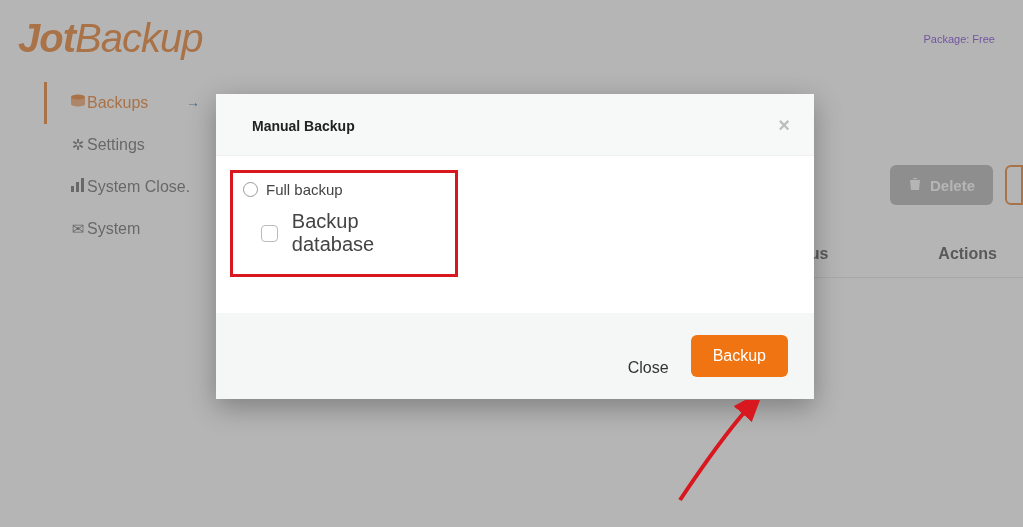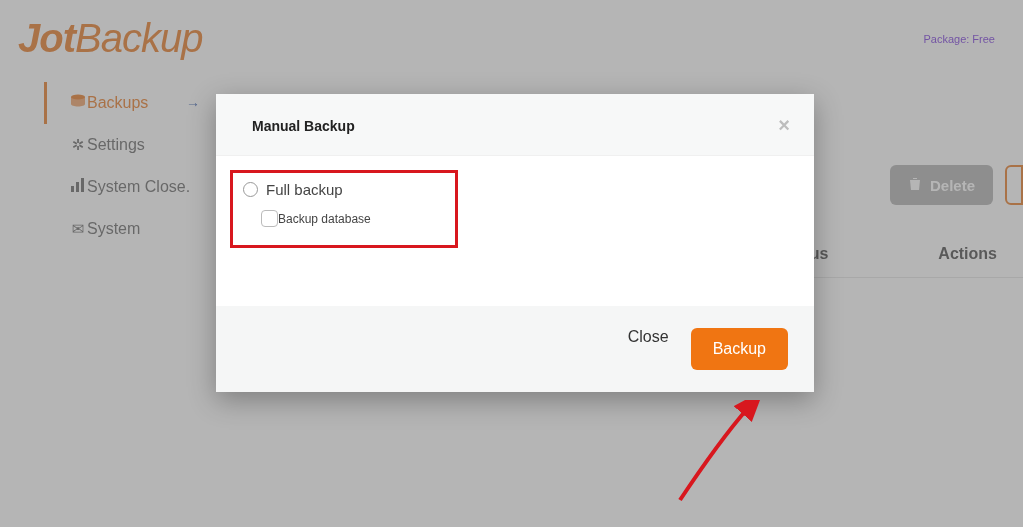--- a/index.html
+++ b/index.html
@@ -36,24 +36,24 @@
   .modal-close-x { color: #bdbdbd; font-size: 20px; font-weight: 700; cursor: pointer; background: none; border: none; }
 
   .modal-body { padding: 14px 16px 36px 14px; background: #fff; min-height: 150px; }
   .highlight-box { border: 3px solid #d8171e; padding: 2px 10px 12px 10px; width: 228px; }
 
   .radio-row { display: flex; align-items: center; gap: 8px; margin: 6px 0 12px 0; font-size: 15px; color: #444; cursor: pointer; }
   .radio { width: 15px; height: 15px; border: 1.5px solid #999; border-radius: 50%; display: inline-flex; align-items: center; justify-content: center; }
   .radio.checked { border-color: #e56a0c; }
   .radio.checked::after { content: ""; width: 7px; height: 7px; background: #e56a0c; border-radius: 50%; }
 
-  .check-row { display: flex; align-items: center; gap: 0; margin: 6px 0 6px 18px; font-size: 12px; color: #444; cursor: pointer; }
+  .check-row { display: flex; align-items: center; gap: 14px; margin: 6px 0 6px 18px; font-size: 20px; color: #444; cursor: pointer; }
   .checkbox { width: 17px; height: 17px; border: 1.5px solid #bbb; border-radius: 4px; display: inline-block; }
 
-  .modal-footer { display: flex; justify-content: flex-end; align-items: flex-start; gap: 22px; padding: 22px 26px; background: #f5f6f6; }
+  .modal-footer { display: flex; justify-content: flex-end; align-items: flex-end; gap: 22px; padding: 22px 26px; background: #f5f6f6; }
   .btn-close { background: none; border: none; font-size: 16px; color: #333; cursor: pointer; }
   .btn-backup { background: #f07512; color: #fff; border: none; border-radius: 6px; padding: 12px 22px; font-size: 16px; cursor: pointer; font-weight: 500; }
 
   
   .arrow-svg { position: absolute; left: 640px; top: 400px; pointer-events: none; }
 </style>
 </head>
 <body>
 
 <div class="header">

